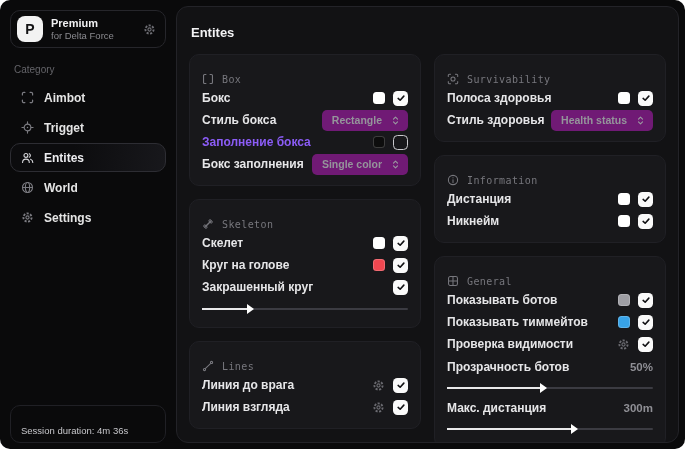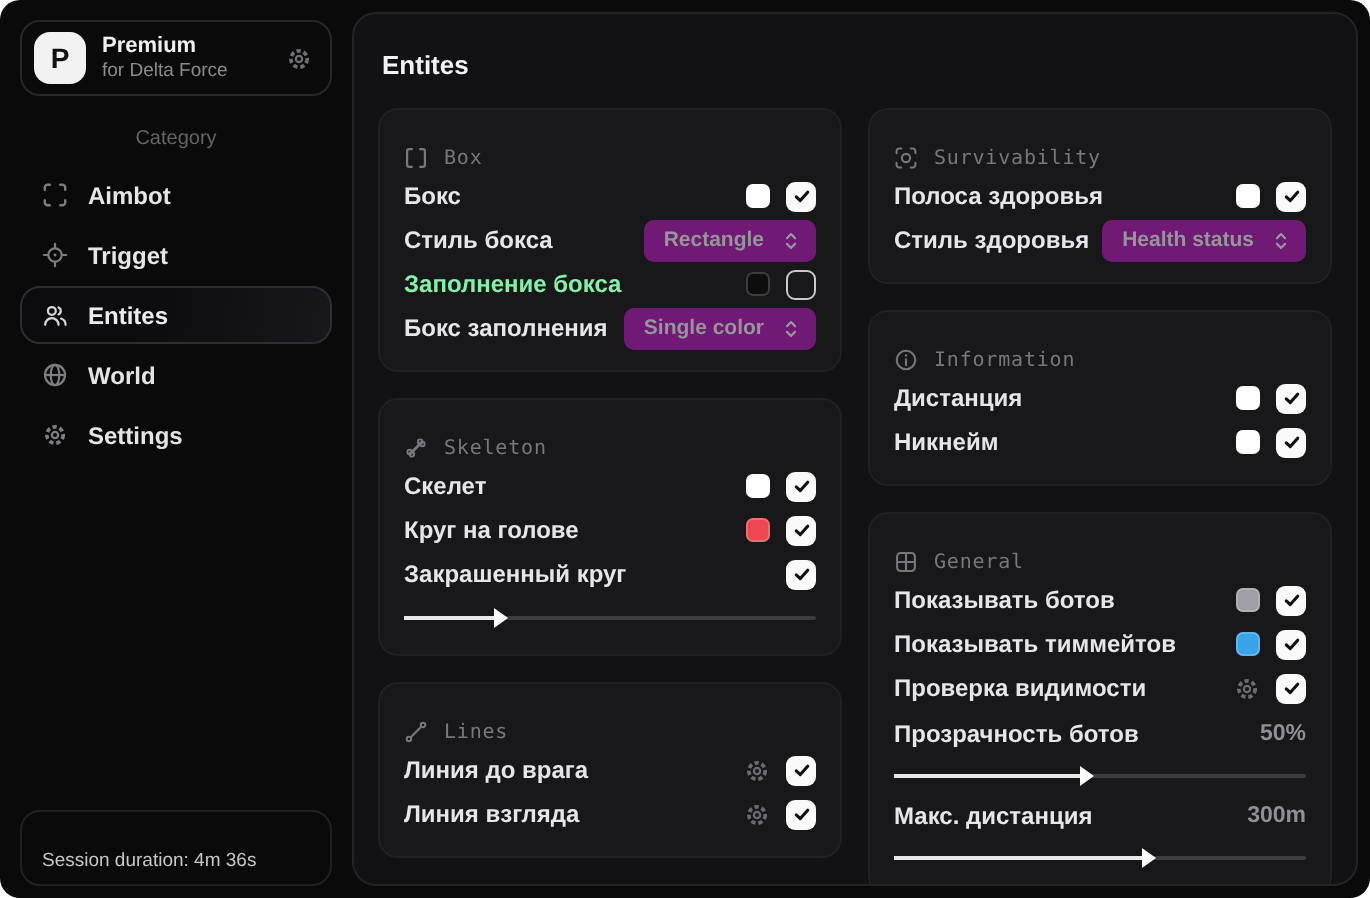--- a/index.html
+++ b/index.html
@@ -8,39 +8,39 @@
   .app { position:relative; width:685px; height:449px; background:#0a0a0b; border-radius:10px; overflow:hidden; }
 
   
   .sidebar { position:absolute; left:0; top:0; bottom:0; width:176px; padding:10px 10px 6px; display:flex; flex-direction:column; }
   .brand { display:flex; align-items:center; gap:8px; border:1px solid #26262b; border-radius:10px; padding:5px 9px 5px 6px; height:38px; flex:none; }
   .logo { width:26px; height:26px; border-radius:8px; background:#f2f2f2; color:#121214; font-weight:bold; font-size:14px; display:flex; align-items:center; justify-content:center; flex:none; }
   .brand-text { line-height:1.2; }
   .brand-title { font-size:11px; font-weight:bold; color:#f0f0f2; }
   .brand-sub { font-size:9.5px; color:#8b8b90; }
   .brand-gear { margin-left:auto; color:#6e6e74; display:flex; font-size:13px; }
-  .category { font-size:10px; color:#646469; margin:16px 4px 8px;text-align:center; }
+  .category { font-size:10px; color:#646469; margin:16px 4px 8px; }
   .nav { display:flex; flex-direction:column; gap:1px; }
   .nav-item { display:flex; align-items:center; gap:10px; height:29px; padding:0 10px; border:1px solid transparent; border-radius:10px; color:#e5e5e5; font-size:12px; font-weight:600; cursor:default; }
   .nav-item .icon { color:#7c7c82; display:flex; font-size:13px; }
   .nav-item.active { border-color:#2d2d33; color:#ececef; background:linear-gradient(100deg,#0c0c0e 40%,#18181c); }
   .nav-item.active .icon { color:#d6d6da; }
   .session { margin-top:auto; border:1px solid #202025; border-radius:10px; height:38px; display:flex; align-items:flex-end; padding:6px 10px; color:#c7c7cb; font-size:9.5px; }
 
   
   .main { position:absolute; left:176px; top:6px; right:6px; bottom:6px; background:#121214; border:1px solid #232328; border-radius:12px; padding:12px; overflow:hidden; }
   .main-title { font-size:13px; font-weight:bold; color:#f2f2f4; margin:6px 2px 14px; }
   .cols { display:flex; gap:13px; }
   .col { flex:1; display:flex; flex-direction:column; gap:13px; min-width:0; }
   .card { background:#18181b; border:1px solid #202025; border-radius:10px; padding:8px 12px 10px; }
   .card-head { display:flex; align-items:flex-end; gap:8px; color:#77777d; font-family:"DejaVu Sans Mono", monospace; font-size:10px; letter-spacing:0.4px; height:22px; margin-bottom:2px; }
   .card-head .icon { display:flex; font-size:12px; }
   .row { display:flex; align-items:center; justify-content:space-between; height:22px; }
   .row-label { font-size:12px; font-weight:600; color:#e6e6e8; white-space:nowrap; }
-  .row-label.disabled { color:#86efac;text-align:center; }
+  .row-label.disabled { color:#8b5cf6;text-align:center; }
   .controls { display:flex; align-items:center; gap:8px; }
   .swatch { width:12px; height:12px; border-radius:3.5px; box-shadow: inset 0 0 0 1px rgba(255,255,255,0.20); flex:none; }
   .checkbox { width:15px; height:15px; border-radius:4.5px; display:flex; align-items:center; justify-content:center; flex:none; }
   .checkbox.checked { background:#fafafa; }
   .checkbox.unchecked { border:1.5px solid #c9c9cd; background:transparent; }
   .gear-btn { color:#6b6b71; display:flex; font-size:13px; }
   .select { display:flex; align-items:center; gap:8px; background:#701a75; border-radius:5px; height:21px; padding:0 7px 0 10px; color:#95959b; font-size:10.5px; font-weight:600; }
   .select .icon { display:flex; font-size:11px; color:#9a9aa0; }
   .row-value { font-size:11.5px; font-weight:600; color:#8f8f95; }
   .slider-group { padding:1px 0 5px; }

